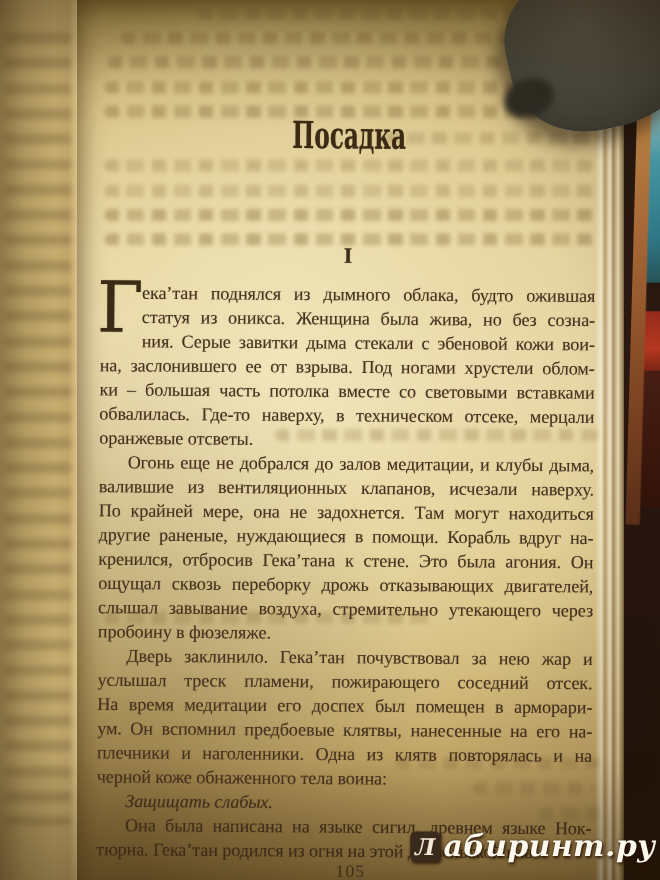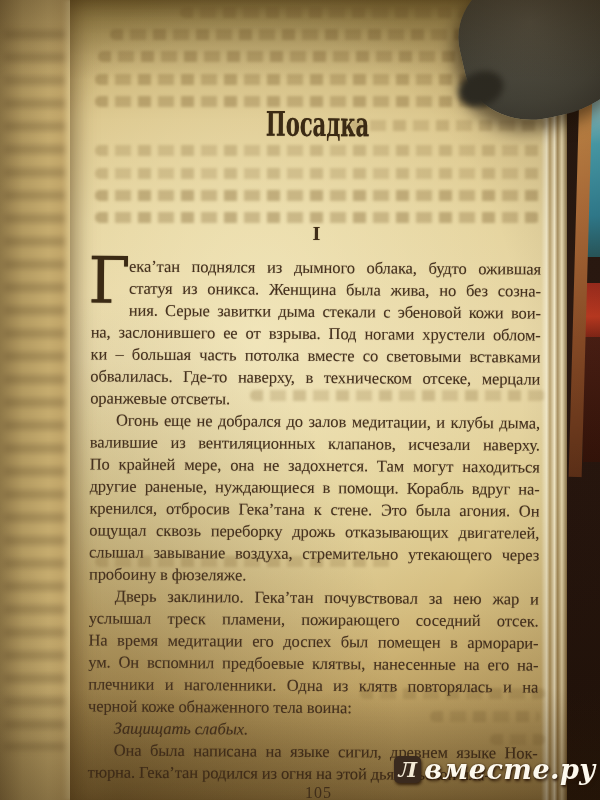--- a/index.html
+++ b/index.html
@@ -148,17 +148,17 @@
   </div>
 
   <div class="page-number">105</div>
 
   <div class="corner-dark"></div>
   <div class="finger"></div>
   <div class="finger-tip"></div>
 
   <div class="watermark">
     <div class="wm-logo">Л</div>
-    <div class="wm-text">вместе.ру</div>
+    <div class="wm-text">абиринт.ру</div>
   </div>
 
   <div class="vignette"></div>
 </div>
 
 </body></html>

